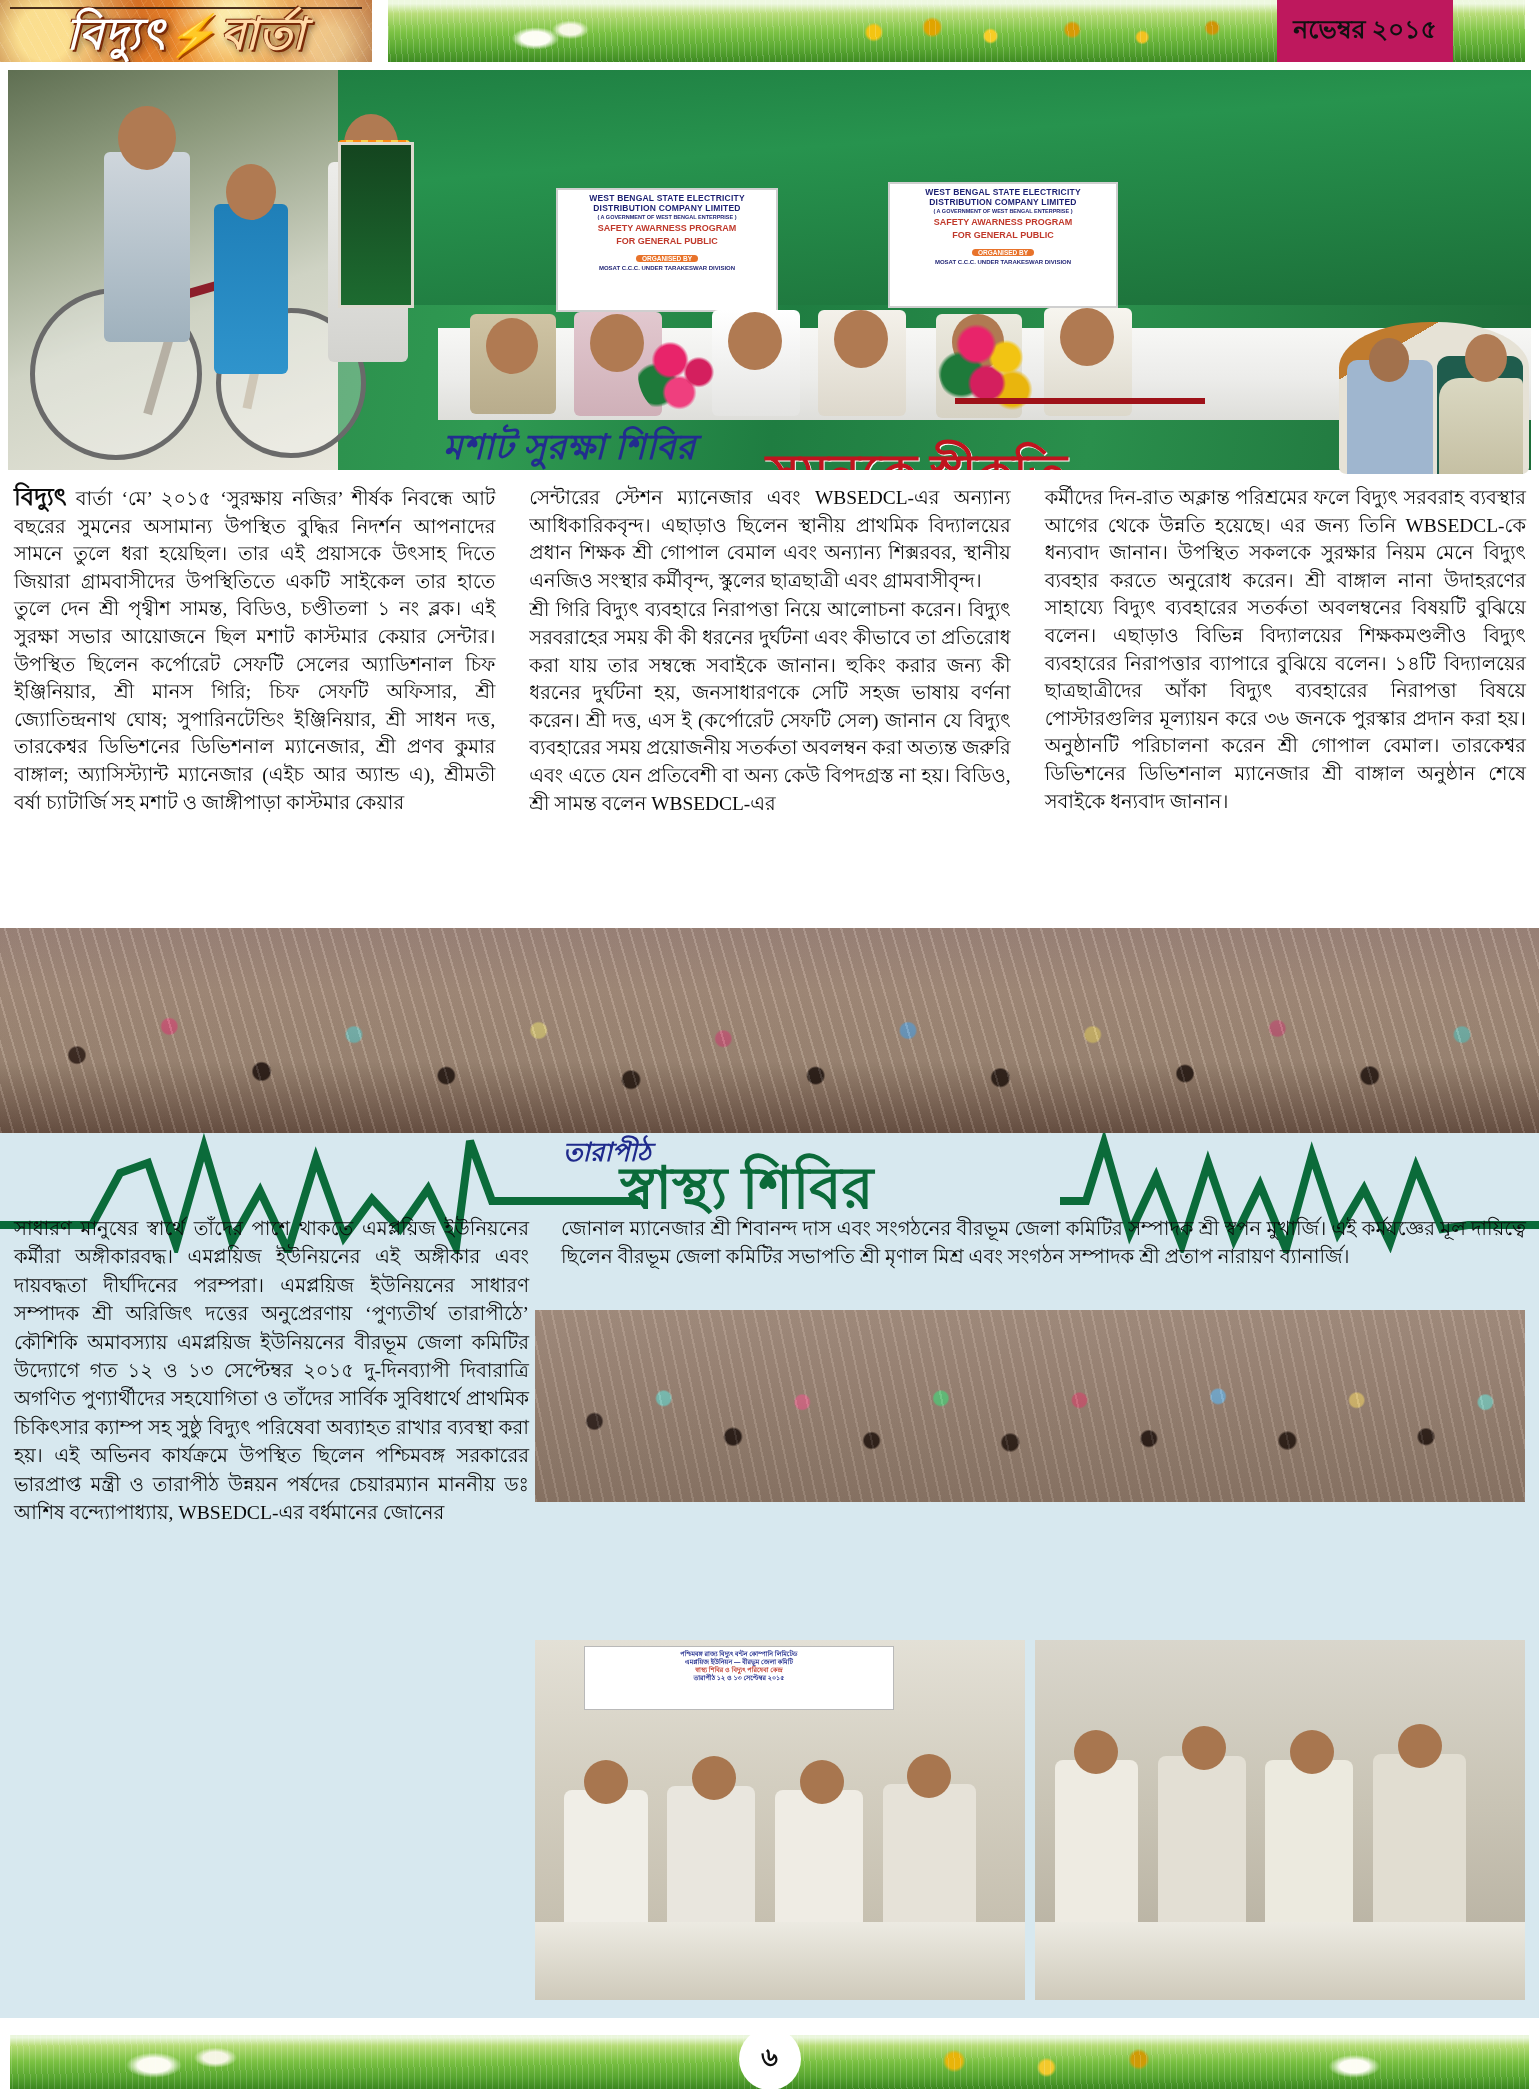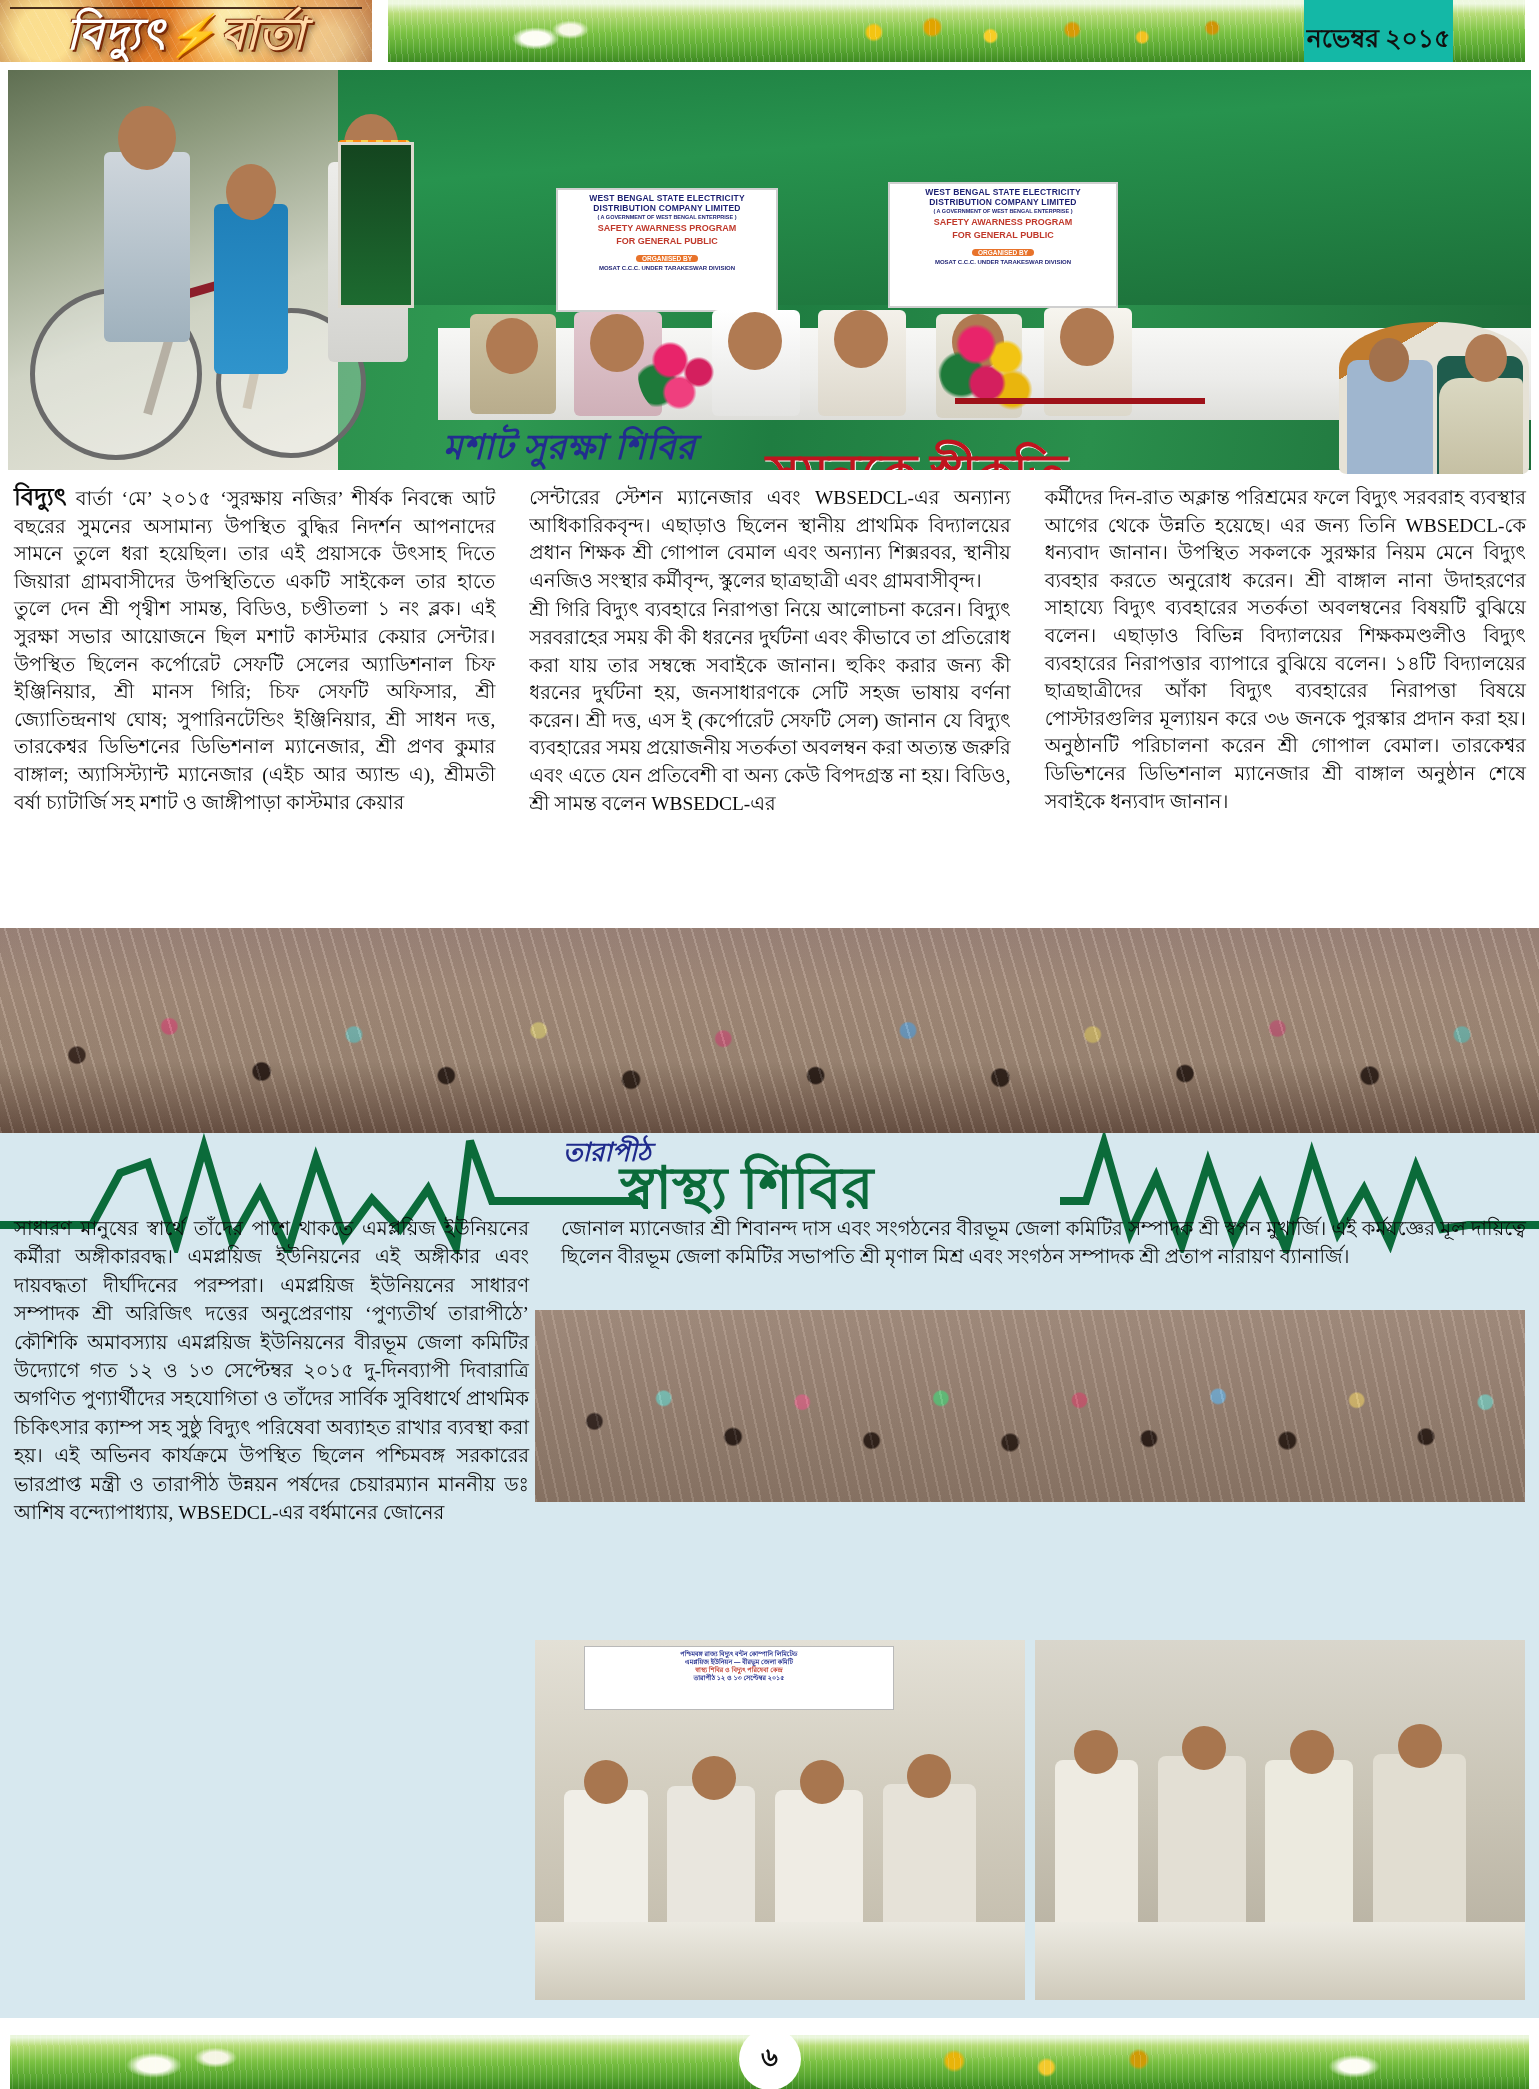--- a/index.html
+++ b/index.html
@@ -55,22 +55,22 @@
       radial-gradient(circle 9px at 66% 60%, #f2c220 0 55%, rgba(242,194,32,0) 82%),
       radial-gradient(circle 10px at 72% 45%, #cf9406 0 55%, rgba(207,148,6,0) 82%),
       linear-gradient(180deg,#eef8e0 0 6%, #b9dd7a 22%, #7cc244 52%, #5aa832 78%, #3e8a22 100%);
   }
   .mast-field:before{
     content:"";position:absolute;inset:0;
     background:repeating-linear-gradient(86deg, rgba(255,255,255,.18) 0 1px, rgba(255,255,255,0) 1px 6px);
   }
   .mast-white-left{position:absolute;left:0;top:0;width:16px;height:62px;background:#fff;}
   .mast-date-plate{
-    position:absolute;right:86px;top:0;height:62px;width:149px;background:#14b8a6;
-    display:flex;align-items:flex-end;justify-content:center;
+    position:absolute;right:86px;top:0;height:62px;width:176px;background:#be185d;
+    display:flex;align-items:center;justify-content:center;
   }
   .mast-date{
     font-size:25px;font-weight:700;color:#111;white-space:nowrap;font-family:"Liberation Serif",serif;
   }
   .mast-white-right{position:absolute;right:0;top:0;width:14px;height:62px;background:#fff;}
 
   
   .hero{position:absolute;left:8px;top:70px;width:1523px;height:400px;overflow:hidden;}
   .hero-bg{
     position:absolute;inset:0;

